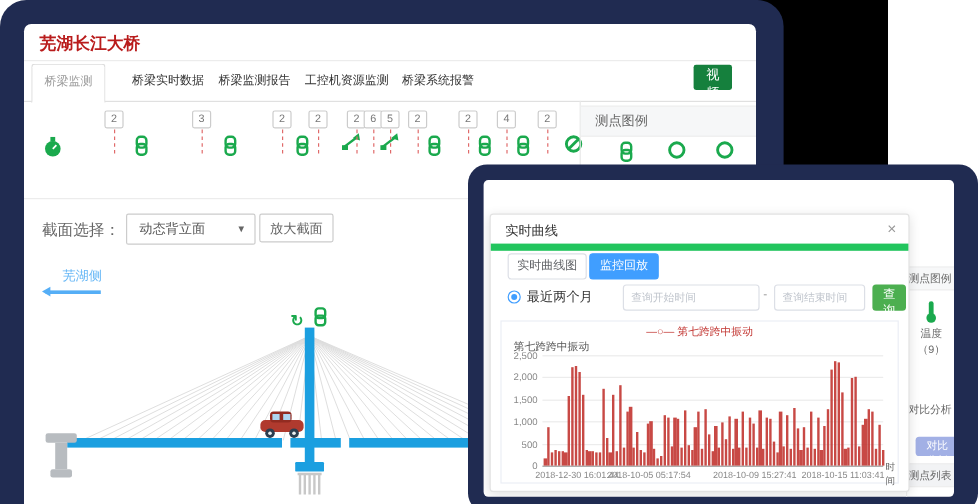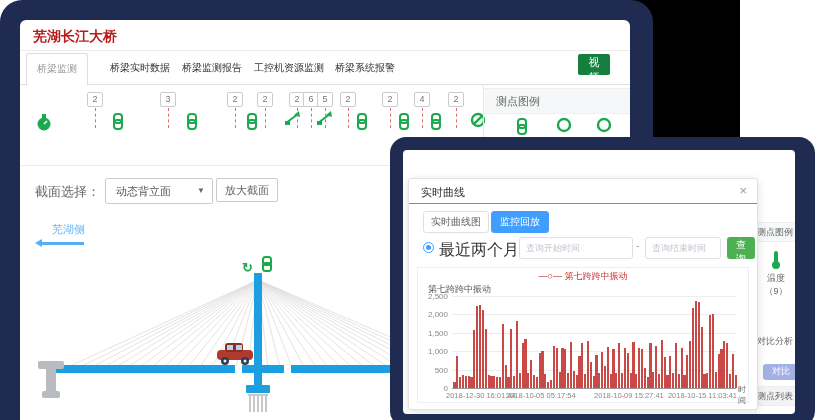--- a/index.html
+++ b/index.html
@@ -33,29 +33,29 @@
   .bridge-svg{position:absolute;left:0;top:220px;}
   
   .frame2{position:absolute;left:390px;top:137px;width:425px;height:290px;background:#202b51;border-radius:16px;}
   .card2{position:absolute;left:13px;top:13px;width:392px;height:264px;background:#fff;border-radius:4px;overflow:hidden;}
   .bg-strip-divider{position:absolute;left:352px;top:72px;width:0;height:192px;border-left:1px solid #eee;}
   .bg-band{position:absolute;left:352px;width:40px;background:#f7f8f9;border-top:1px solid #eee;border-bottom:1px solid #eee;font-size:9px;color:#666;overflow:hidden;white-space:nowrap;line-height:18px;padding-left:2px;}
   .temp-item{position:absolute;left:356px;top:100px;width:34px;text-align:center;font-size:9px;color:#666;}
   .compare-btn{position:absolute;left:360px;top:214px;width:36px;height:16px;background:#a2b0e5;color:#fff;border:none;border-radius:3px;font-size:9px;cursor:pointer;font-family:inherit;}
   
   .modal{position:absolute;left:5px;top:28px;width:348px;height:230px;background:#fff;border:1px solid #e2e2e2;border-radius:3px;box-shadow:0 2px 10px rgba(0,0,0,.12);}
-  .modal-header{position:absolute;left:0;top:0;width:100%;height:24px;border-bottom:1px solid #22c55e;}
+  .modal-header{position:absolute;left:0;top:0;width:100%;height:24px;border-bottom:6px solid #22c55e;}
   .modal-title{position:absolute;left:12px;top:6px;font-size:11px;color:#333;}
   .modal-close{position:absolute;right:10px;top:4px;font-size:13px;color:#999;cursor:pointer;}
   .modal-tab{position:absolute;top:32px;height:20px;line-height:20px;font-size:10px;text-align:center;border-radius:3px;cursor:pointer;}
   .modal-tab.plain{left:14px;width:64px;border:1px solid #dcdfe6;color:#606266;background:#fff;}
   .modal-tab.blue{left:82px;width:56px;background:#409eff;color:#fff;border:1px solid #409eff;}
   .radio-outer{position:absolute;left:14px;top:63px;width:9px;height:9px;border:1px solid #409eff;border-radius:50%;cursor:pointer;}
   .radio-outer:after{content:"";position:absolute;left:2px;top:2px;width:5px;height:5px;border-radius:50%;background:#409eff;}
-  .radio-label{position:absolute;left:30px;top:61px;font-size:16px;color:#333;}
+  .radio-label{position:absolute;left:30px;top:61px;font-size:11px;color:#333;}
   .q-input{position:absolute;top:58px;height:20px;border:1px solid #dcdfe6;border-radius:3px;font-size:9px;color:#555;padding:0 6px;font-family:inherit;}
   .q-input::placeholder{color:#bfc4cc;}
   .q-sep{position:absolute;left:227px;top:61px;font-size:10px;color:#999;}
   .q-btn{position:absolute;left:318px;top:58px;width:28px;height:22px;background:#4caf50;color:#fff;border:none;border-radius:3px;font-size:10px;cursor:pointer;font-family:inherit;}
   .chart-box{position:absolute;left:8px;top:88px;width:330px;height:134px;border:1px solid #ebeef5;}
   .chart-legend{position:absolute;left:0;top:2px;width:100%;text-align:center;font-size:9px;color:#c23531;}
   .chart-ylabel{position:absolute;left:10px;top:15px;font-size:9px;color:#555;}
   .tick-label-y{position:absolute;font-size:8px;color:#888;text-align:right;width:28px;}
   .tick-label-x{position:absolute;font-size:7.5px;color:#888;white-space:nowrap;}
   .xlabel{position:absolute;font-size:8px;color:#666;}

